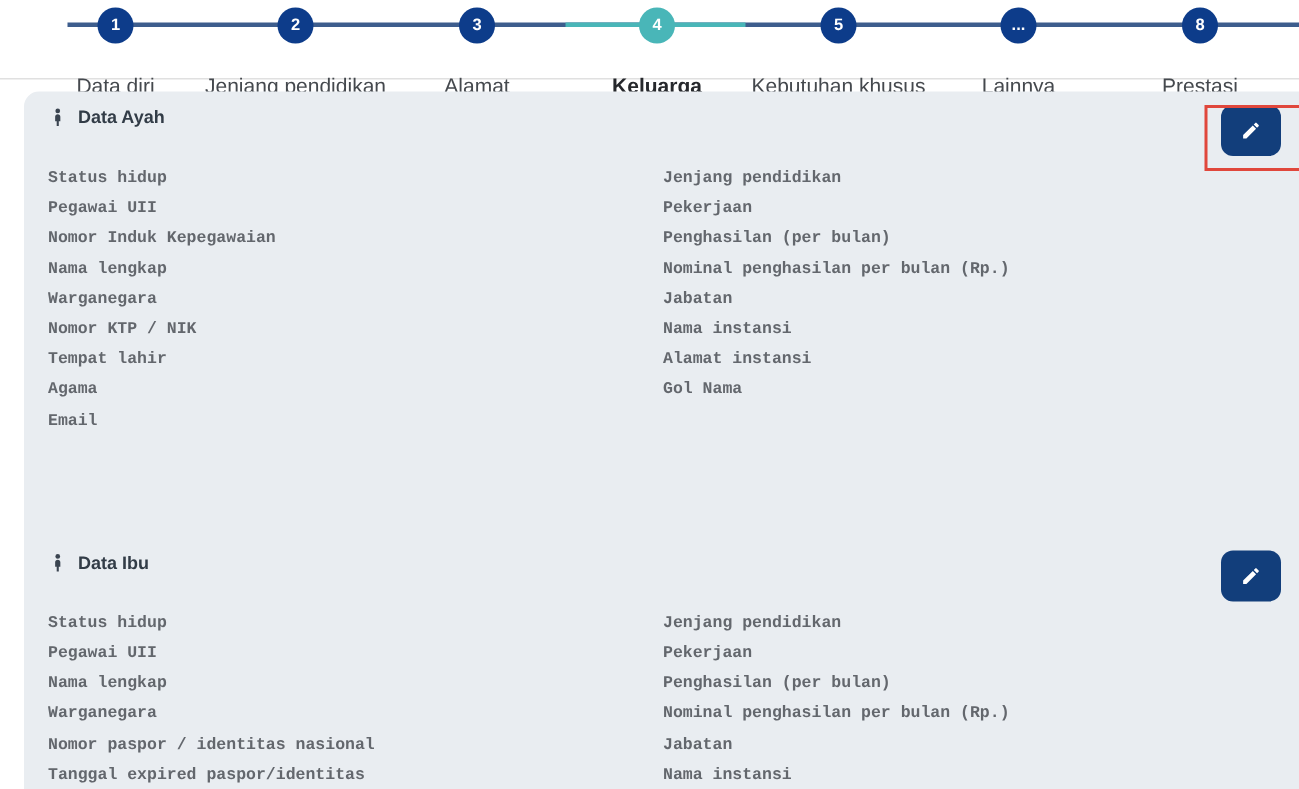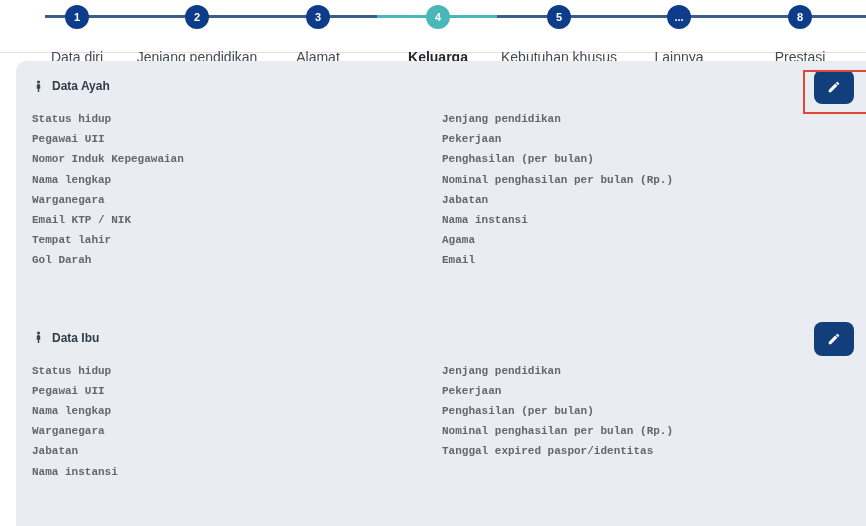--- a/index.html
+++ b/index.html
@@ -27,22 +27,22 @@
   .dot{width:24px;height:24px;border-radius:50%;margin:0 auto;background:var(--primary-blue);
     color:#fff;font-size:11px;font-weight:bold;line-height:24px;text-align:center;}
   .step--active .dot{background:var(--teal);}
   .step-label{margin-top:20px;font-size:14px;color:var(--step-label);}
   .step--active .step-label{font-weight:bold;color:#26282c;}
 
   
   .card{position:relative;margin:8px 0 0 16px;width:850px;height:600px;
     background:var(--card-bg);border-radius:10px 0 0 10px;padding:10px 14px 0 16px;}
   .section{position:relative;}
-  .section + .section{margin-top:52px;}
-  .section-header{position:relative;display:flex;align-items:center;height:30px;}
+  .section + .section{margin-top:77px;}
+  .section-header{position:relative;display:flex;align-items:flex-start;height:30px;}
   .person-icon{display:inline-flex;width:13px;height:15px;margin-right:7px;color:#3a4450;}
   .person-icon svg{width:100%;height:100%;fill:currentColor;}
   .section-title{font-size:12px;font-weight:bold;color:var(--title-dark);}
   .edit-btn{position:absolute;right:-2px;top:-1px;width:40px;height:34px;border:none;
     border-radius:8px;background:var(--button-navy);cursor:pointer;
     display:flex;align-items:center;justify-content:center;}
   .edit-btn svg{width:14px;height:14px;fill:#ffffff;}
   .rows{display:grid;grid-template-columns:410px 1fr;grid-auto-rows:20.2px;
     align-items:center;margin-top:8px;}
   .field-label{font-size:11px;font-weight:bold;color:var(--label-gray);white-space:nowrap;font-family:Liberation Mono, monospace;}
@@ -113,25 +113,26 @@
         <div class="field-label">Status hidup</div>
         <div class="field-label">Jenjang pendidikan</div>
         <div class="field-label">Pegawai UII</div>
         <div class="field-label">Pekerjaan</div>
         <div class="field-label">Nomor Induk Kepegawaian</div>
         <div class="field-label">Penghasilan (per bulan)</div>
         <div class="field-label">Nama lengkap</div>
         <div class="field-label">Nominal penghasilan per bulan (Rp.)</div>
         <div class="field-label">Warganegara</div>
         <div class="field-label">Jabatan</div>
-        <div class="field-label">Email KTP / NIK</div>
+        <div class="field-label">Nomor KTP / NIK</div>
         <div class="field-label">Nama instansi</div>
         <div class="field-label">Tempat lahir</div>
+        <div class="field-label">Alamat instansi</div>
         <div class="field-label">Agama</div>
-        <div class="field-label">Gol Darah</div>
+        <div class="field-label">Gol Nama</div>
         <div class="field-label">Email</div>
       </div>
     </section>
 
     <section class="section">
       <div class="section-header">
         <span class="person-icon">
           <svg viewBox="0 0 24 24">
               <circle cx="12" cy="3.6" r="2.9"></circle>
               <path d="M12 7.6c-1.9 0-3.2 1.3-3.2 3.2v5.4h1.9V22h2.6v-5.8h1.9v-5.4c0-1.9-1.3-3.2-3.2-3.2z"></path>
@@ -148,20 +149,21 @@
       </div>
       <div class="rows">
         <div class="field-label">Status hidup</div>
         <div class="field-label">Jenjang pendidikan</div>
         <div class="field-label">Pegawai UII</div>
         <div class="field-label">Pekerjaan</div>
         <div class="field-label">Nama lengkap</div>
         <div class="field-label">Penghasilan (per bulan)</div>
         <div class="field-label">Warganegara</div>
         <div class="field-label">Nominal penghasilan per bulan (Rp.)</div>
+        <div class="field-label">Nomor paspor / identitas nasional</div>
         <div class="field-label">Jabatan</div>
         <div class="field-label">Tanggal expired paspor/identitas</div>
         <div class="field-label">Nama instansi</div>
       </div>
     </section>
   </div>
 
   <div class="annotation"></div>
 </div>
 

